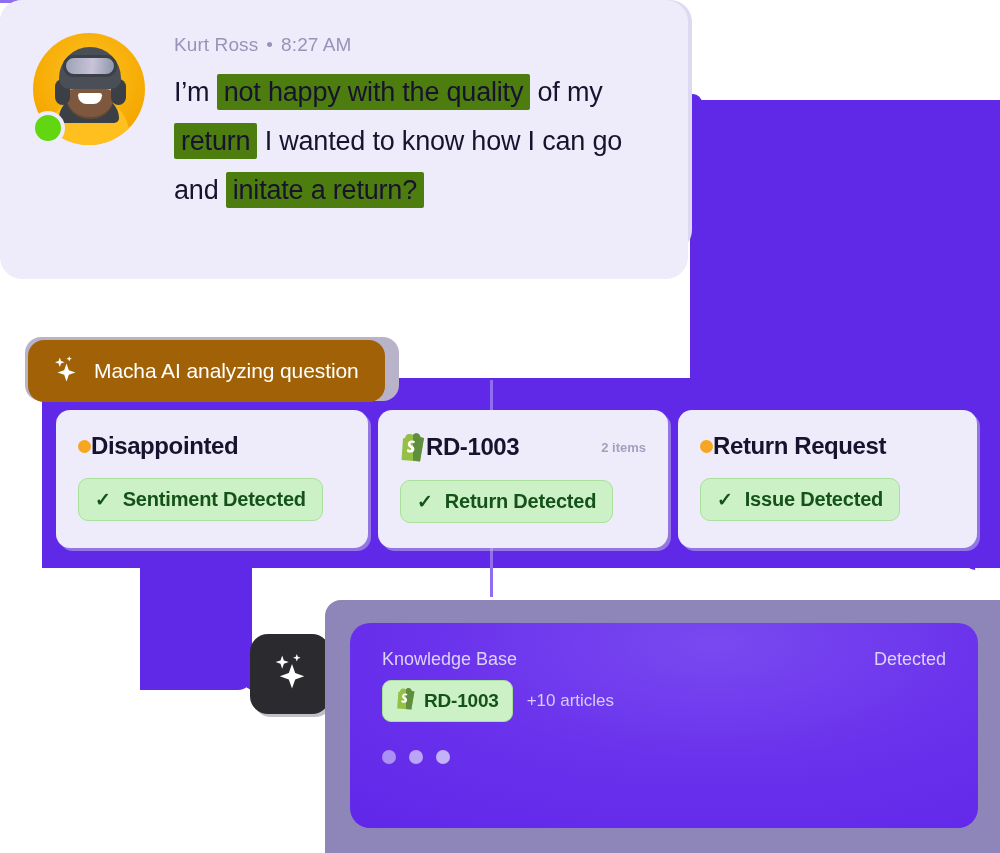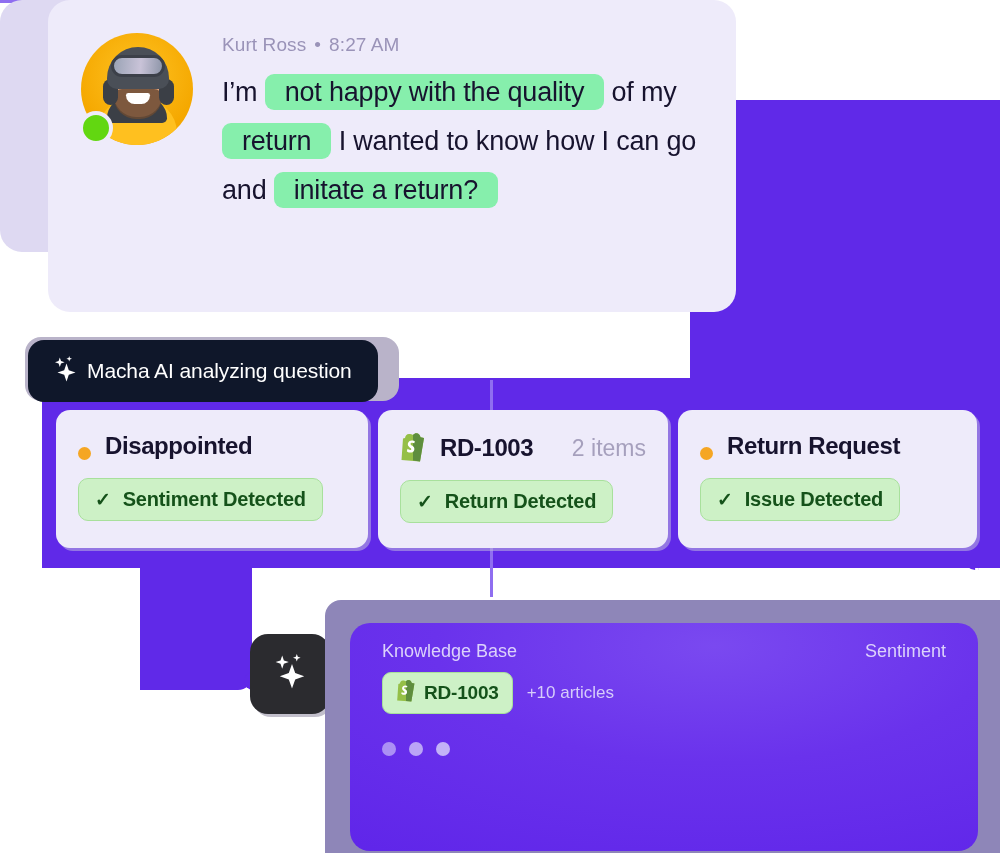--- a/index.html
+++ b/index.html
@@ -38,33 +38,33 @@
     border-left: 4px dashed #6029e8; border-bottom: 4px dashed #6029e8;
     border-bottom-left-radius: 10px;
   }
 
   
   #bubble-shadow {
     position: absolute; left: 0; top: 0; width: 692px; height: 252px;
     background: #ded9f2; border-radius: 22px;
   }
   #bubble {
-    position: absolute; left: 0; top: 0; width: 688px; height: 312px;
-    background: #eeebfa; border-radius: 22px; padding: 28px 32px; margin-left: 48px;
+    position: absolute; left: 0; top: 0; width: 688px; height: 279px;
+    background: #eeebfa; border-radius: 22px; padding: 28px 32px;
   }
   #bubble-meta { font-size: 19px; color: #9a93b8; font-weight: 500; letter-spacing:.1px;
                  margin-left: 142px; margin-top: 6px; }
   #bubble-meta .sep { margin: 0 8px; }
   #bubble-text {
     margin-left: 142px; margin-top: 12px;
     font-size: 27px; line-height: 49px; color: #17132e; font-weight: 400;
     letter-spacing: -.2px;
   }
-  #bubble-text mark { background: #86efac; color: #17132e; border-radius: 9px;
-                      padding: 3px 20px; box-decoration-break: clone;
+  #bubble-text mark { background: #4d7c0f; color: #17132e; border-radius: 2px;
+                      padding: 3px 7px; box-decoration-break: clone;
                       -webkit-box-decoration-break: clone; }
 
   
   #avatar-wrap { position: absolute; left: 33px; top: 33px; width: 112px; height: 112px; }
   #avatar {
     width: 112px; height: 112px; border-radius: 50%;
     background: radial-gradient(circle at 50% 38%, #ffc324 0%, #f5a800 68%, #eda000 100%);
     overflow: hidden; position: relative;
   }
   
@@ -92,39 +92,39 @@
     border-radius: 50%; background: #62d711; border: 4px solid #eeebfa;
   }
 
   
   #tooltip-shadow {
     position:absolute; left:25px; top:337px; width:374px; height:64px;
     background:#b9b3c9; border-radius:16px;
   }
   #tooltip {
     position: absolute; left: 28px; top: 340px; height: 62px;
-    display: flex; align-items: center; gap: 7px;
-    background: #0f172a; color: #fff; border-radius: 16px; padding: 0 26px 0 22px;
+    display: flex; align-items: center; gap: 14px;
+    background: #a16207; color: #fff; border-radius: 16px; padding: 0 26px 0 22px;
     font-size: 21px; letter-spacing: -.1px;
   }
   .spark { display:inline-block; position:relative; }
 
   
   .card {
     position: absolute; top: 410px; height: 138px;
     background: #eeebfa; border-radius: 14px; padding: 22px 22px;
     box-shadow: 3px 3px 0 0 rgba(190,182,222,.55);
   }
   #card-1 { left: 56px;  width: 312px; }
   #card-2 { left: 378px; width: 290px; }
   #card-3 { left: 678px; width: 299px; }
-  .card-head { display: flex; align-items: flex-end; gap: 14px; }
+  .card-head { display: flex; align-items: center; gap: 0; }
   .card-title { font-size: 24px; font-weight: 700; color: #17132e; letter-spacing: -.4px; }
   .dot-amber { width: 13px; height: 13px; border-radius: 50%; background: #f5a623; flex:none; }
-  .card-sub { margin-left: auto; font-size: 23px; color: #a6a0bd; font-weight: 400; }
+  .card-sub { margin-left: auto; font-size: 13px; color: #a6a0bd; font-weight: 700; }
   .badge {
     margin-top: 18px; display: inline-flex; align-items: center; gap: 12px;
     background: #cdf1c6; border: 1px solid #a8e09c; border-radius: 10px;
     padding: 9px 16px; font-size: 20px; font-weight: 700; color: #15521a;
     letter-spacing: -.2px;
   }
   .badge .chk { font-size: 19px; font-weight: 700; }
   .shopify-bag { width: 26px; height: 30px; flex:none; }
 
   
@@ -134,25 +134,25 @@
     display:flex; align-items:center; justify-content:center;
     box-shadow: 3px 3px 0 0 rgba(120,114,140,.45);
   }
 
   
   #gen-outer {
     position: absolute; left: 325px; top: 600px; width: 675px; height: 253px;
     background: #8e86b8; border-radius: 16px 0 0 0;
   }
   #gen-card {
-    position: absolute; left: 350px; top: 623px; width: 628px; height: 228px;
+    position: absolute; left: 350px; top: 623px; width: 628px; height: 205px;
     border-radius: 20px;
     background:
       radial-gradient(620px 260px at 58% 10%, #7a49f0 0%, #6a32ec 45%, #5f25e9 100%);
-    padding: 18px 32px;
+    padding: 26px 32px;
     overflow: hidden;
   }
   #gen-row { display: flex; align-items: flex-start; }
   #kb-label, #ton-label { font-size: 18px; color: #dcd2fb; font-weight: 500; }
   #kb-chips { display: flex; align-items: center; gap: 10px; margin-top: 10px; }
   .kb-chip {
     display: inline-flex; align-items: center; gap: 8px;
     background: #cdf1c6; border: 1px solid #a8e09c; border-radius: 9px;
     padding: 6px 13px; font-size: 19px; font-weight: 700; color: #15521a;
     letter-spacing: -.2px;
@@ -289,21 +289,21 @@
                 <path d="M13 3 C14 1.8 15.2 1.2 16.4 1.2 C18.6 1.2 20.2 3.0 20.5 5.2 L24 6.0 L20 29.5 L13 28.6 Z" fill="#5e8e3e"></path>
                 <path d="M14.3 11.2 C13.3 10.7 12.2 10.5 11.4 10.8 C10.3 11.2 10.2 12.5 11.3 13.2 C12.6 14.0 14.4 14.8 14.4 16.9 C14.4 19.2 12.5 20.8 10.1 20.6 C8.6 20.5 7.4 19.8 6.8 19.2 L7.6 16.8 C8.3 17.4 9.3 18.0 10.2 18.0 C11.0 18.0 11.4 17.5 11.3 17.0 C11.1 16.1 9.0 15.5 8.2 13.8 C7.2 11.7 8.4 8.8 11.6 8.6 C13.2 8.5 14.2 8.9 14.8 9.2 Z" fill="#ffffff"></path>
               </svg>
             </span>
             <span>RD-1003</span>
           </span>
           <span id="kb-more">+10 articles</span>
         </div>
       </div>
       <div id="ton-col">
-        <div id="ton-label">Sentiment</div>
+        <div id="ton-label">Detected</div>
       </div>
     </div>
 
     <div id="gen-line">
       <span id="gen-dots">
           <i></i>
           <i></i>
           <i></i>
         </span>
     </div>

